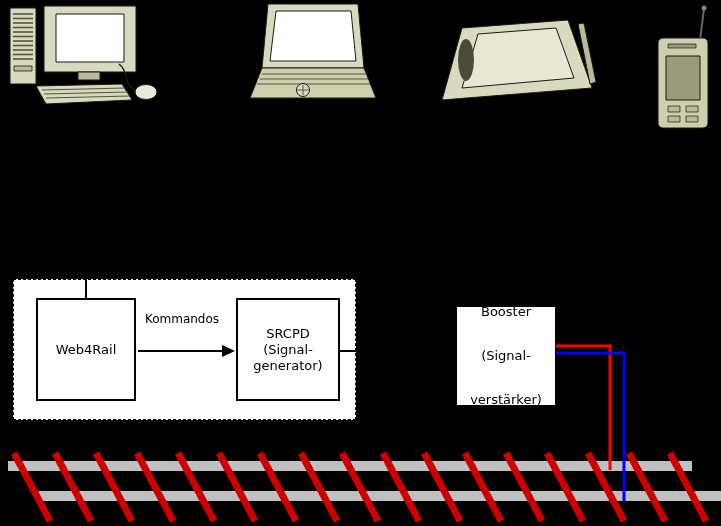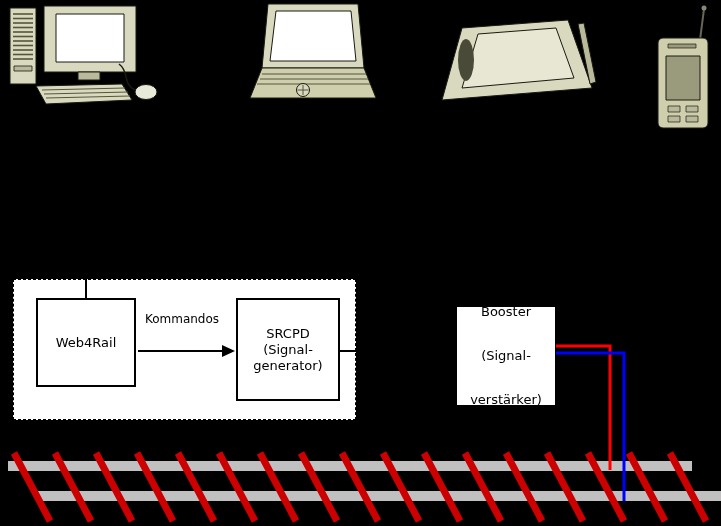--- a/index.html
+++ b/index.html
@@ -12,21 +12,21 @@
   .dashed-box{
     position:absolute;left:13px;top:279px;width:343px;height:141px;
     background:#fff;border:1px dashed #000;box-sizing:border-box;z-index:2;
   }
   .layer-fg{z-index:3;}
   .box{
     position:absolute;background:#fff;border:2px solid #000;box-sizing:border-box;
     display:flex;flex-direction:column;align-items:center;justify-content:center;
     text-align:center;font-size:13px;line-height:16px;z-index:4;
   }
-  .box-web4rail{left:36px;top:298px;width:100px;height:89px;}
+  .box-web4rail{left:36px;top:298px;width:100px;height:103px;}
   .box-srcpd{left:236px;top:298px;width:104px;height:103px;}
   .box-booster{left:456px;top:306px;width:100px;height:100px;border-width:1px;gap:28px;}
   .arrow-label{
     position:absolute;left:136px;top:312px;width:92px;text-align:center;
     font-size:12px;z-index:4;
   }
 </style>
 </head>
 <body>
 

